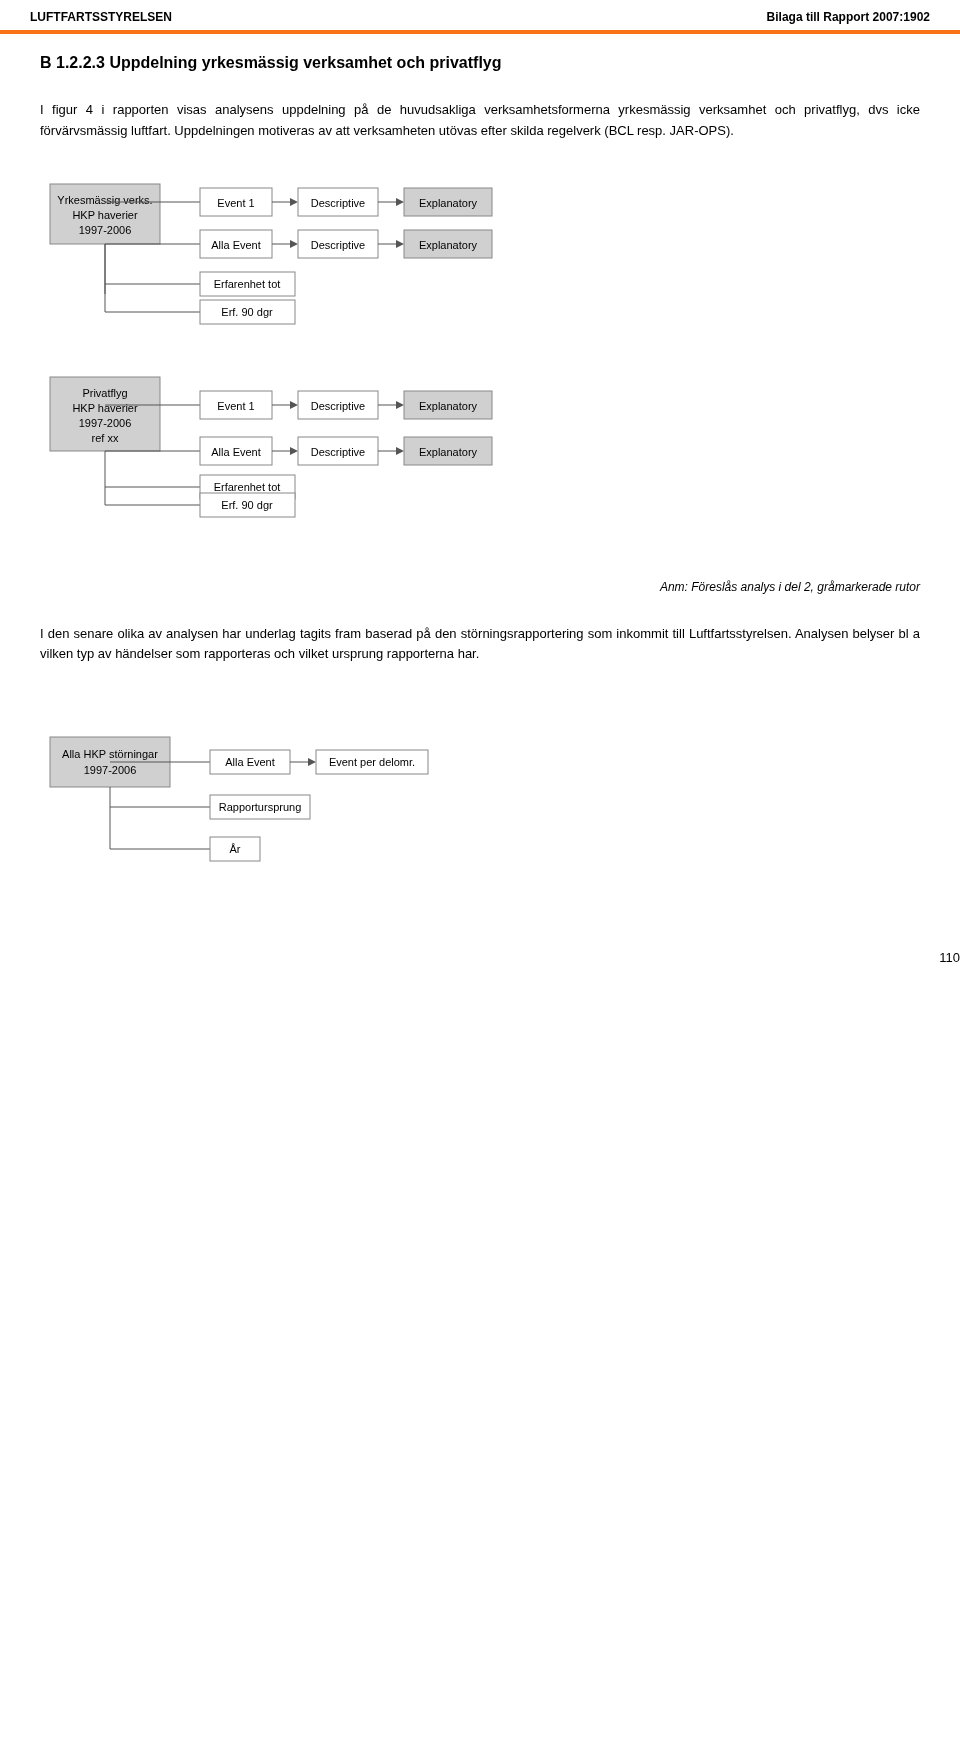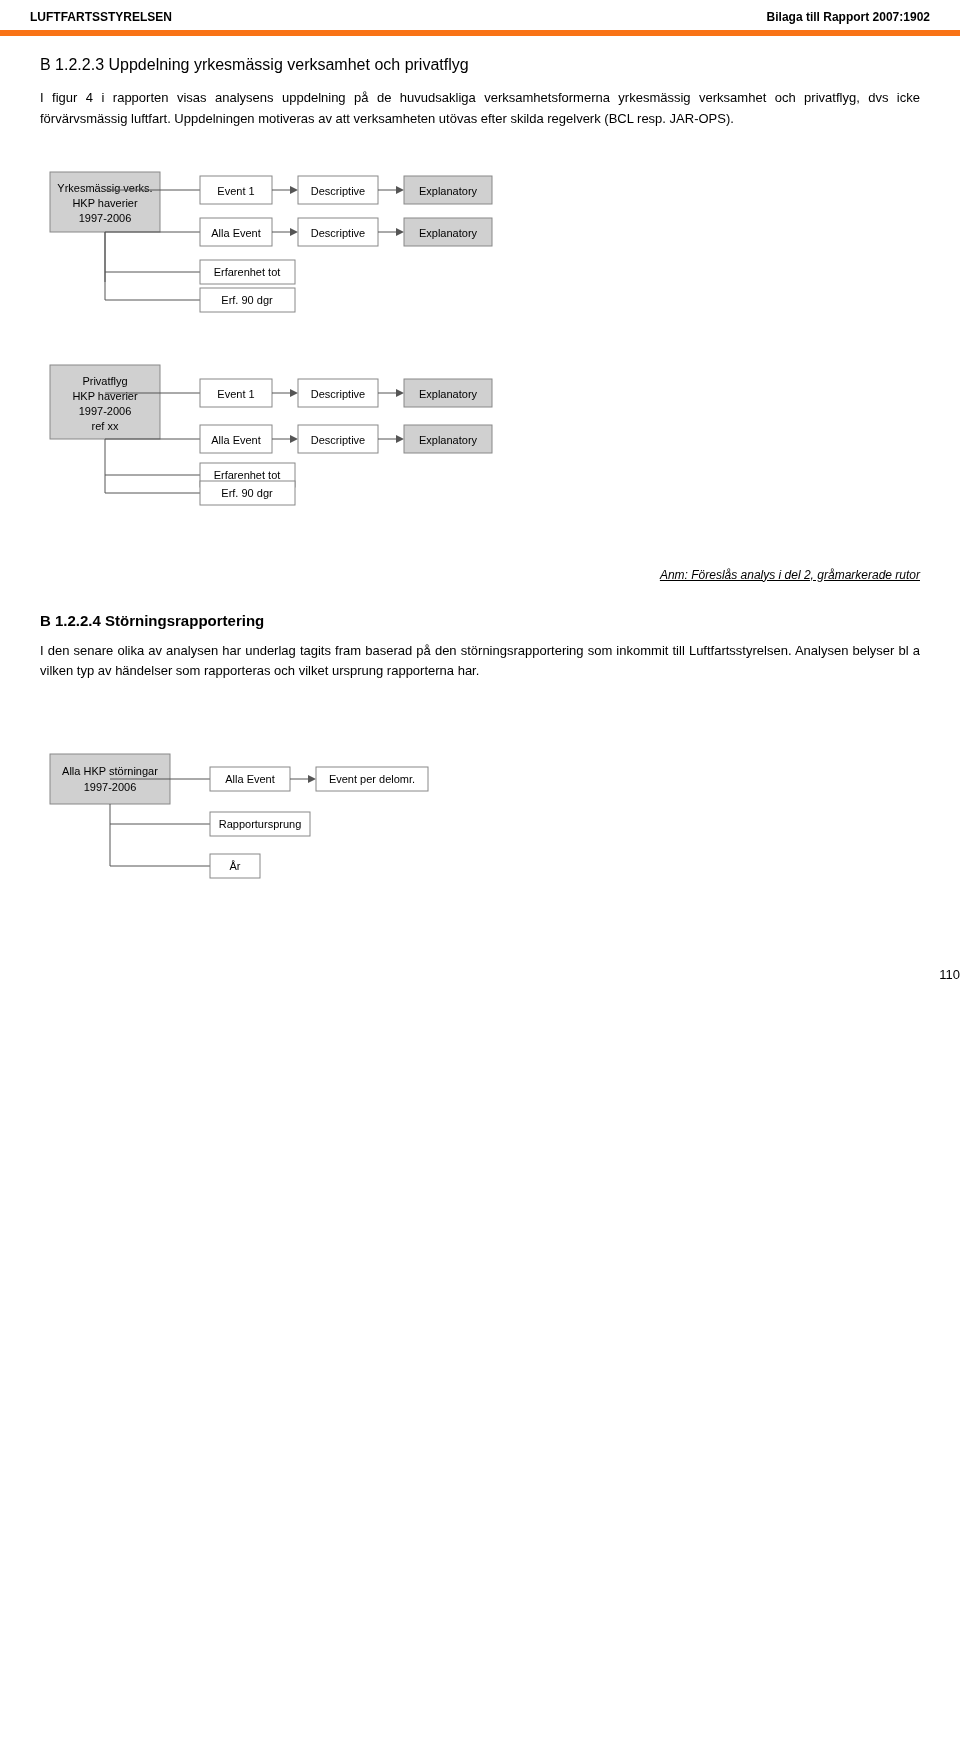--- a/index.html
+++ b/index.html
@@ -9,44 +9,43 @@
       background: #fff;
       color: #000;
       width: 960px;
       min-height: 1749px;
       position: relative;
     }
     .header {
       display: flex;
       justify-content: space-between;
       padding: 10px 30px 6px 30px;
-      border-bottom: 6px solid #f97316;
+      border-bottom: 4px solid #f97316;
       font-size: 12px;
       font-weight: bold;
     }
     .content {
       padding: 20px 40px;
     }
     .section-title {
       font-size: 16px;
-      font-weight: normal;
-      margin-bottom: 14px;
+      font-weight: bold;
+      margin-bottom: 28px;
     }
     .body-text {
       font-size: 13px;
       line-height: 1.6;
       margin-bottom: 12px;
       text-align: justify;
     }
     .anm-text {
       text-align: right;
       font-size: 12px;
       font-style: italic;
       margin: 10px 0 30px 0;
-      text-decoration: underline;
     }
     .subsection-title {
       font-size: 15px;
       font-weight: bold;
       margin-bottom: 12px;
     }
     .page-number {
       text-align: right;
       font-size: 13px;
       margin-top: 30px;
@@ -169,21 +168,20 @@
       <text x="207" y="134" text-anchor="middle" font-size="11" font-family="Arial">Erfarenhet tot</text>
 
       <line x1="65" y1="148" x2="160" y2="148" stroke="#555" stroke-width="1"></line>
       <rect x="160" y="136" width="95" height="24" fill="#fff" stroke="#888" stroke-width="1"></rect>
       <text x="207" y="152" text-anchor="middle" font-size="11" font-family="Arial">Erf. 90 dgr</text>
     </svg>
   </div>
 
   <div class="anm-text">Anm: Föreslås analys i del 2, gråmarkerade rutor</div>
 
-  <div class="subsection-title">B 1.2.2.4   Störningsrapportering</div>
 
   <p class="body-text">I den senare olika av analysen har underlag tagits fram baserad på den störningsrapportering som inkommit till Luftfartsstyrelsen. Analysen belyser bl a vilken typ av händelser som rapporteras och vilket ursprung rapporterna har.</p>
 
   <div class="diagram-svg-wrap">
     <svg width="600" height="200">
 
       <rect x="10" y="60" width="120" height="50" fill="#d0d0d0" stroke="#888" stroke-width="1"></rect>
       <text x="70" y="81" text-anchor="middle" font-size="11" font-family="Arial">Alla HKP störningar</text>
       <text x="70" y="97" text-anchor="middle" font-size="11" font-family="Arial">1997-2006</text>
 

